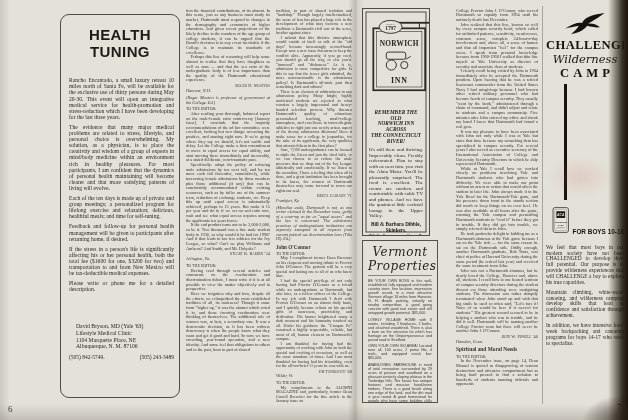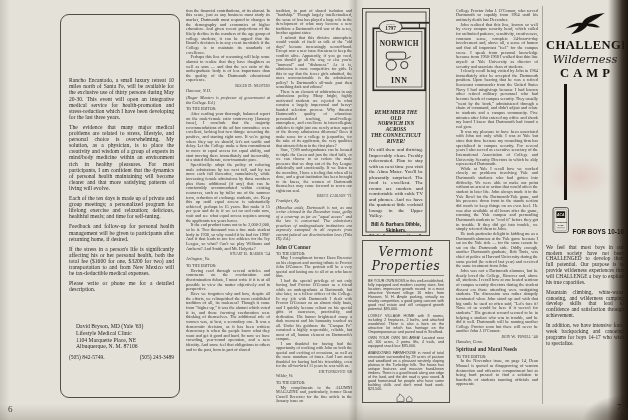--- a/index.html
+++ b/index.html
@@ -60,21 +60,21 @@
   .norwich-box{position:absolute;left:362px;top:8px;width:68px;height:228px;box-sizing:border-box;
     border:1px solid #4e4b43;box-shadow:inset 0 0 0 2.5px #e4e1d9,inset 0 0 0 3.5px #4e4b43;
     padding:7px 6px 4px;overflow:hidden;}
   .inn-sign{display:block;margin:0 auto;}
   .n-tag{font-weight:bold;font-style:italic;font-size:10.6px;line-height:11.6px;text-align:center;
     margin:5px 0 5px;color:#26241f;}
   .n-body{font-size:10px;line-height:11px;text-align:justify;color:#2b2925;}
   .n-contact{font-weight:bold;font-size:10.2px;line-height:12.2px;text-align:center;margin-top:6px;color:#23211d;}
 
   
-  .vermont-box{position:absolute;left:362px;top:240px;width:88px;height:163px;box-sizing:border-box;
+  .vermont-box{position:absolute;left:362px;top:240px;width:76px;height:163px;box-sizing:border-box;
     border:1px solid #55524a;padding:4px 5px;overflow:hidden;}
   .v-head{font-style:italic;font-size:12px;text-align:center;letter-spacing:.5px;color:#26241f;
     border-bottom:.5px solid #8a877e;padding-bottom:2px;margin-bottom:3px;font-family:"DejaVu Serif",serif;}
   .v-list{font-family:"Liberation Sans",sans-serif;font-size:7.3px;line-height:8px;text-align:justify;color:#3a3833;}
   .v-list p{margin:0 0 5px;}
   .v-realtor{text-align:center;margin-top:4px;}
 
   
   .challenge{position:absolute;left:546px;top:6px;width:78px;height:402px;overflow:hidden;}
   .bird{display:block;margin:6px auto 2px;}
@@ -88,20 +88,24 @@
   .chp-zone{overflow:hidden;}
   .ch-paras{font-size:10.6px;line-height:11.6px;text-align:justify;color:#2b2925;}
   .ch-paras p{margin:0 0 9px;}
 </style>
 </head>
 <body>
 
 <div class="scan">
 
   <div class="health-box">
+    <div class="h-title">
+      <div>HEALTH</div>
+      <div>TUNING</div>
+    </div>
     <div class="h-bodyzone">
       <div class="micro h-body">
           <p class="hp">Rancho Encantado, a small luxury retreat 10 miles north of Santa Fe, will be available for the exclusive use of thirty persons during May 20-30. This event will open an integrative medical service for health-promotion and stress-reduction which I have been developing for the last three years.</p>
           <p class="hp">The evidence that many major medical problems are related to stress, lifestyle, and personal choice is overwhelming. My solution, as a physician, is to place the creativity and wisdom of a group of experts in mind/body medicine within an environment rich in healthy pleasures. For most participants, I am confident that the dynamics of personal health maintaining will become clearer and that more satisfying patterns of living will evolve.</p>
           <p class="hp">Each of the ten days is made up of private and group meetings; a personalized program for lifelong exercise and relaxation; delicious, healthful meals; and time for self-tuning.</p>
           <p class="hp">Feedback and follow-up for personal health management will be given to participants after returning home, if desired.</p>
           <p class="hp">If the stress in a person's life is significantly affecting his or her personal health, both the total fee ($1600 for one, $3200 for two) and transportation to and from New Mexico will be tax-deductible medical expenses.</p>
           <p class="hp">Please write or phone me for a detailed description.</p>
         </div>
     </div>

